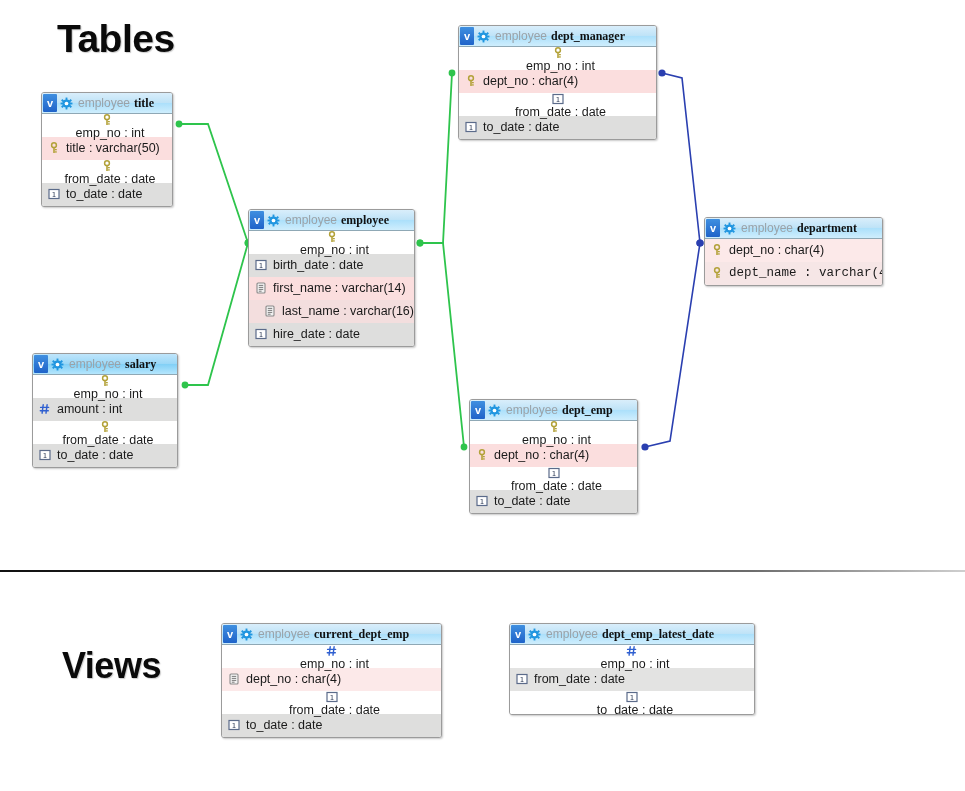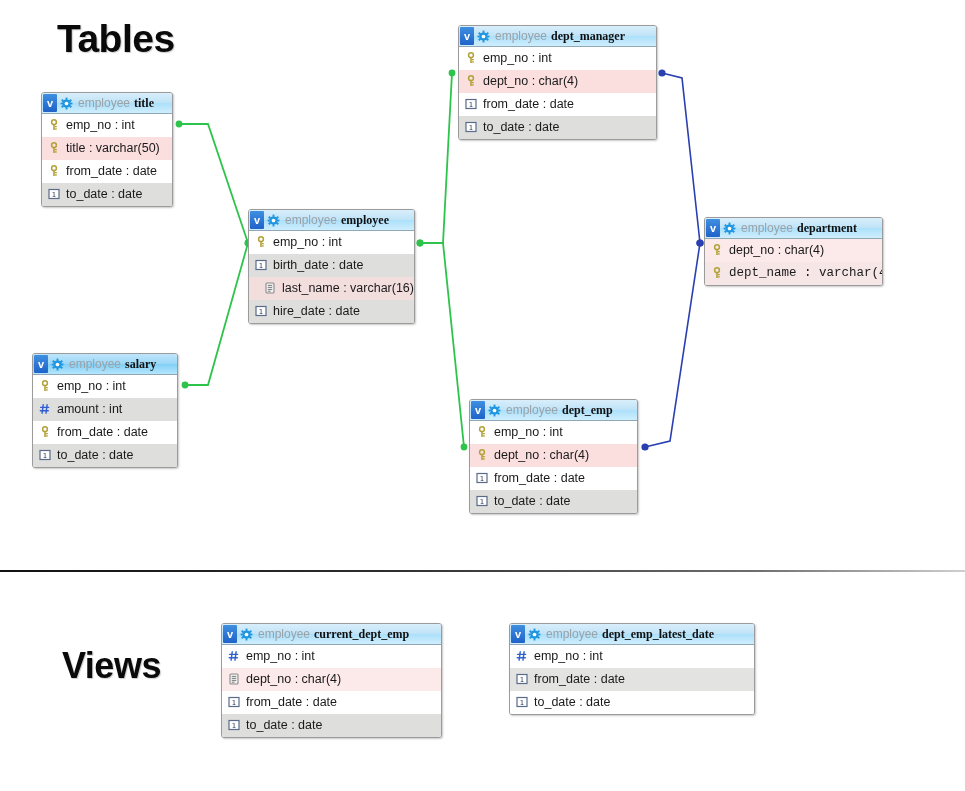--- a/index.html
+++ b/index.html
@@ -67,21 +67,21 @@
 
   .ent-row{
     height:22px;
     display:flex;align-items:center;
     font-size:12.5px;color:#1a1a1a;
     padding-left:6px;
     white-space:nowrap;
     border-bottom:1px solid transparent;
   }
   .ent-row .ico{width:12px;height:12px;margin-right:6px;flex:0 0 auto;display:block;}
-  .bg-white{background:#ffffff;}
+  .bg-white{background:#ffffff;flex-direction:column;}
   .bg-gray{background:#dededd;}
   .bg-gray2{background:#e3e3e2;}
   .bg-pink{background:#fbdede;}
   .bg-pink2{background:#f3dede;justify-content:flex-end;}
   .bg-pinklt{background:#fce9e9;}
   .bg-pinklt2{background:#f6e6e6;font-family:Liberation Mono, monospace;}
 </style>
 </head>
 <body>
 
@@ -209,28 +209,38 @@
           </svg>
           <span>emp_no : int</span>
         </div>
         <div class="ent-row bg-gray">
           <svg class="ico" viewBox="0 0 12 12">
             <rect x="1" y="1.5" width="10" height="9" fill="#ffffff" stroke="#5b6b8a" stroke-width="1.2"></rect>
             <text x="6" y="8.6" font-size="7" text-anchor="middle" fill="#2c3a55" font-family="DejaVu Sans, sans-serif">1</text>
           </svg>
           <span>birth_date : date</span>
         </div>
-        <div class="ent-row bg-pink2">
+        <div class="ent-row bg-pink">
           <svg class="ico" viewBox="0 0 12 12">
             <rect x="2" y="1" width="8" height="10" rx="1" fill="#f2f2f2" stroke="#8a8a8a" stroke-width="1.1"></rect>
             <line x1="3.8" y1="3.4" x2="8.2" y2="3.4" stroke="#7c7c7c" stroke-width="1"></line>
             <line x1="3.8" y1="5.4" x2="8.2" y2="5.4" stroke="#7c7c7c" stroke-width="1"></line>
             <line x1="3.8" y1="7.4" x2="8.2" y2="7.4" stroke="#7c7c7c" stroke-width="1"></line>
             <line x1="3.8" y1="9.2" x2="6.6" y2="9.2" stroke="#7c7c7c" stroke-width="1"></line>
           </svg>
+          <span>first_name : varchar(14)</span>
+        </div>
+        <div class="ent-row bg-pink2">
+          <svg class="ico" viewBox="0 0 12 12">
+            <rect x="2" y="1" width="8" height="10" rx="1" fill="#f2f2f2" stroke="#8a8a8a" stroke-width="1.1"></rect>
+            <line x1="3.8" y1="3.4" x2="8.2" y2="3.4" stroke="#7c7c7c" stroke-width="1"></line>
+            <line x1="3.8" y1="5.4" x2="8.2" y2="5.4" stroke="#7c7c7c" stroke-width="1"></line>
+            <line x1="3.8" y1="7.4" x2="8.2" y2="7.4" stroke="#7c7c7c" stroke-width="1"></line>
+            <line x1="3.8" y1="9.2" x2="6.6" y2="9.2" stroke="#7c7c7c" stroke-width="1"></line>
+          </svg>
           <span>last_name : varchar(16)</span>
         </div>
         <div class="ent-row bg-gray">
           <svg class="ico" viewBox="0 0 12 12">
             <rect x="1" y="1.5" width="10" height="9" fill="#ffffff" stroke="#5b6b8a" stroke-width="1.2"></rect>
             <text x="6" y="8.6" font-size="7" text-anchor="middle" fill="#2c3a55" font-family="DejaVu Sans, sans-serif">1</text>
           </svg>
           <span>hire_date : date</span>
         </div>
       </div>

